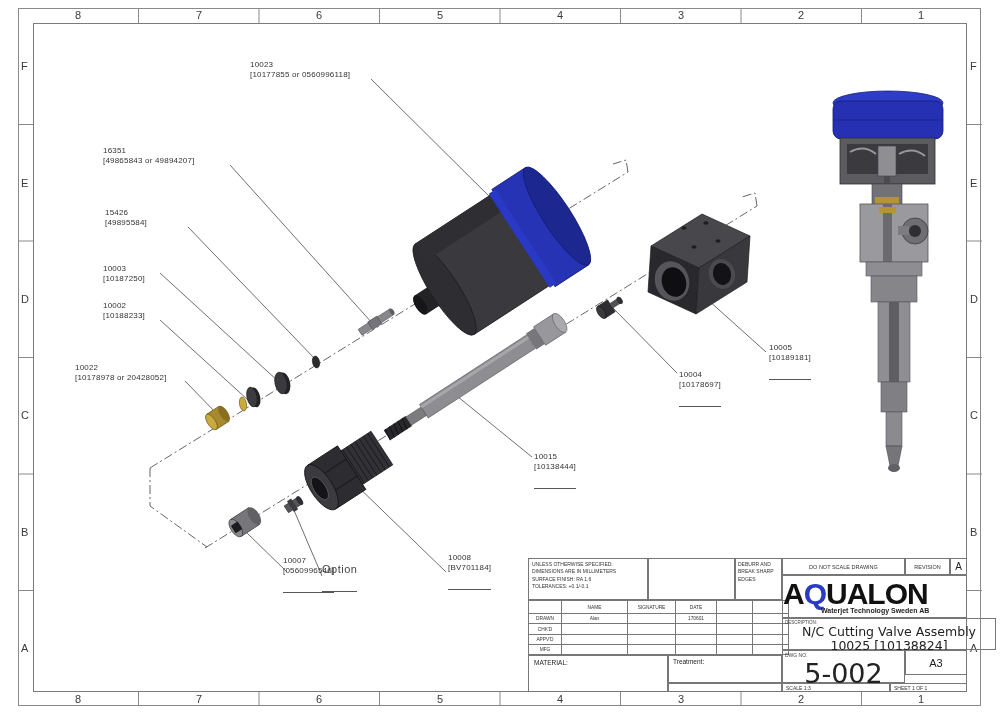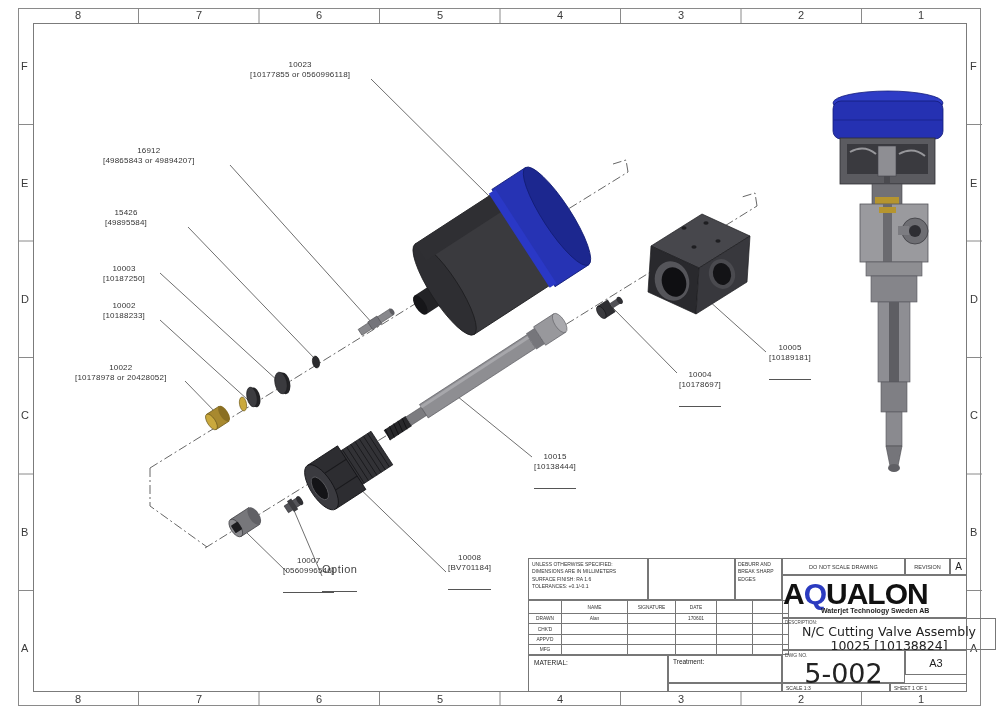--- a/index.html
+++ b/index.html
@@ -6,21 +6,21 @@
   body{
     width:1000px;height:715px;position:relative;background:#fff;
     font-family:"Liberation Sans","DejaVu Sans",sans-serif;color:#2e2e2e;
     overflow:hidden;
   }
   .border-outer{position:absolute;left:18px;top:8px;width:963px;height:698px;border:1px solid #8a8a8a;box-sizing:border-box;}
   .border-inner{position:absolute;left:33px;top:23px;width:934px;height:669px;border:1px solid #7b7b7b;box-sizing:border-box;}
   .gridnum{position:absolute;font-size:11px;color:#3a3a3a;transform:translate(-50%,0);}
   .gridlet{position:absolute;font-size:11px;color:#3a3a3a;transform:translate(0,-50%);}
   svg.draw{position:absolute;left:0;top:0;pointer-events:none;}
-  .plabel{position:absolute;font-size:8px;line-height:1.3;color:#333;letter-spacing:.2px;white-space:nowrap;text-align:center;}
+  .plabel{position:absolute;font-size:8px;line-height:1.3;color:#333;letter-spacing:.2px;white-space:nowrap;}
   .plabel span{display:block;}
   .plabel.ul{border-bottom:1px solid #555;padding-bottom:15px;display:inline-block;}
   .plabel.opt{font-size:11px;color:#444;letter-spacing:.5px;}
   
   .tb{position:absolute;border:1px solid #777;box-sizing:border-box;background:#fff0;}
   .tb .tiny{font-size:5px;line-height:1.45;color:#333;}
   .notescell{padding:2px 3px;}
   .deburrcell{padding:2px 2px;}
   .dnscell{display:flex;align-items:center;justify-content:center;font-size:5.5px;color:#333;}
   .revlab{display:flex;align-items:center;justify-content:center;font-size:5.5px;color:#333;}
@@ -229,21 +229,21 @@
     <polygon points="886,446 902,446 898,466 890,466" fill="#75757a" stroke="#4a4a4f" stroke-width="0.6"></polygon>
     <ellipse cx="894" cy="468" rx="6" ry="4" fill="#606065"></ellipse>
   </g>
 </svg>
 
 <div class="plabel" style="left:250px;top:60px">
   <span>10023</span>
     <span>[10177855 or 0560996118]</span>
 </div>
 <div class="plabel" style="left:103px;top:146px">
-  <span>16912</span>
+  <span>16351</span>
     <span>[49865843 or 49894207]</span>
 </div>
 <div class="plabel" style="left:105px;top:208px">
   <span>15426</span>
     <span>[49895584]</span>
 </div>
 <div class="plabel" style="left:103px;top:264px">
   <span>10003</span>
     <span>[10187250]</span>
 </div>

